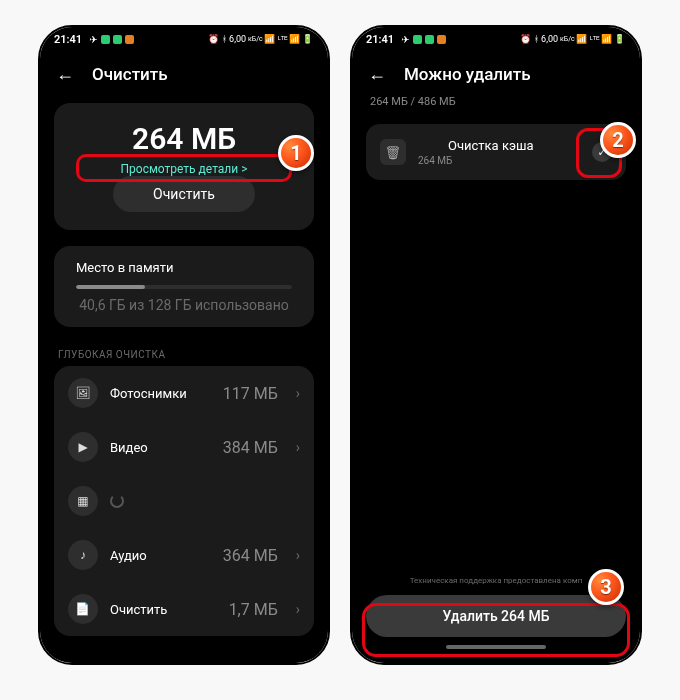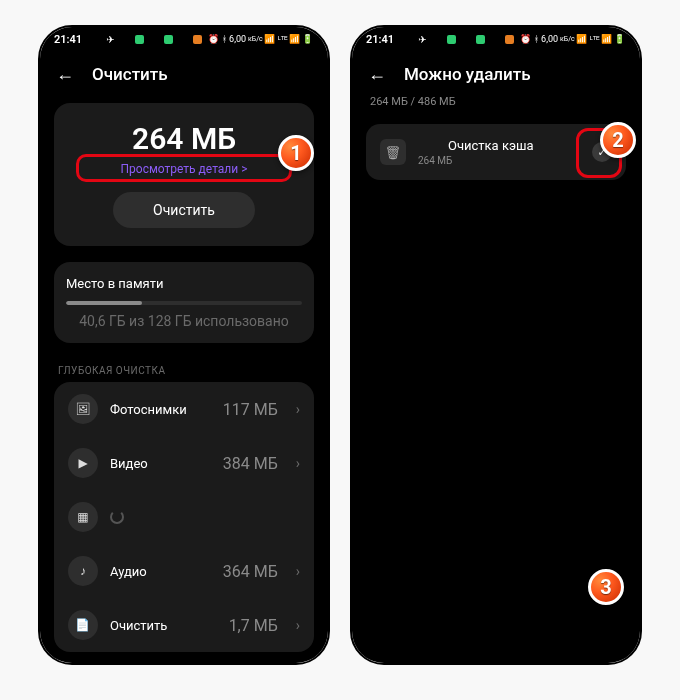--- a/index.html
+++ b/index.html
@@ -34,21 +34,21 @@
   
   .status-bar {
     height: 24px;
     display: flex;
     justify-content: space-between;
     align-items: center;
     padding: 0 14px;
     font-size: 10px;
     color: #fff;
   }
-  .status-left { display: flex; align-items: center; gap: 20px; }
+  .status-left { display: flex; align-items: center; gap: 3px; }
   .status-left .time { font-weight: 600; font-size: 11px; margin-right: 4px; }
   .status-right { display: flex; align-items: center; gap: 2px; font-size: 9px; }
   .icon-s { display: inline-block; }
   .sq { width: 9px; height: 9px; border-radius: 2px; display: inline-block; }
   .sq-g { background: #2ecc71; }
   .sq-o { background: #e67e22; }
   
   .header {
     display: flex;
     align-items: center;
@@ -79,22 +79,21 @@
     position: relative;
   }
   .big-size {
     font-size: 30px;
     font-weight: 600;
     color: #fff;
     margin-bottom: 6px;
   }
   .details-link {
     font-size: 12px;
-    color: #8b5cf6;
-    margin-bottom: 16px;
+    color: #5eead4;
   }
   .clean-btn {
     background: #2e2e2e;
     color: #fff;
     padding: 10px 40px;
     border-radius: 22px;
     font-size: 14px;
     display: inline-block;
   }
   
@@ -102,21 +101,21 @@
     position: absolute;
     border: 3px solid #e30613;
     border-radius: 10px;
     pointer-events: none;
   }
   
   .mem-card {
     margin: 8px 14px;
     background: #1b1b1b;
     border-radius: 16px;
-    padding: 14px 12px;
+    padding: 14px 22px;
   }
   .mem-title {
     font-size: 13px;
     color: #fff;
     margin-bottom: 10px;
   }
   .mem-bar {
     height: 4px;
     background: #2e2e2e;
     border-radius: 2px;
@@ -387,17 +386,23 @@
     <div class="cache-row">
       <div class="cache-icon">🗑</div>
       <div class="cache-text">
         <div class="cache-title">Очистка кэша</div>
         <div class="cache-sub">264 МБ</div>
       </div>
       <div class="check">✓</div>
       <div class="hl" style="top:4px; right:4px; width:46px; height:50px; border-radius:12px;"></div>
     </div>
 
+    <div class="bottom-area">
+      <div class="tech-note">Техническая поддержка предоставлена комп</div>
+      <div class="delete-btn">Удалить 264 МБ</div>
+      <div class="hl" style="left:10px; right:10px; bottom:6px; height:54px; border-radius:14px;"></div>
+      <div class="nav-bar"></div>
+    </div>
 
     <div class="badge" style="top:95px; right:4px;">2</div>
     <div class="badge" style="bottom:58px; right:16px;">3</div>
   </div>
 </div>
 
 </body></html>

